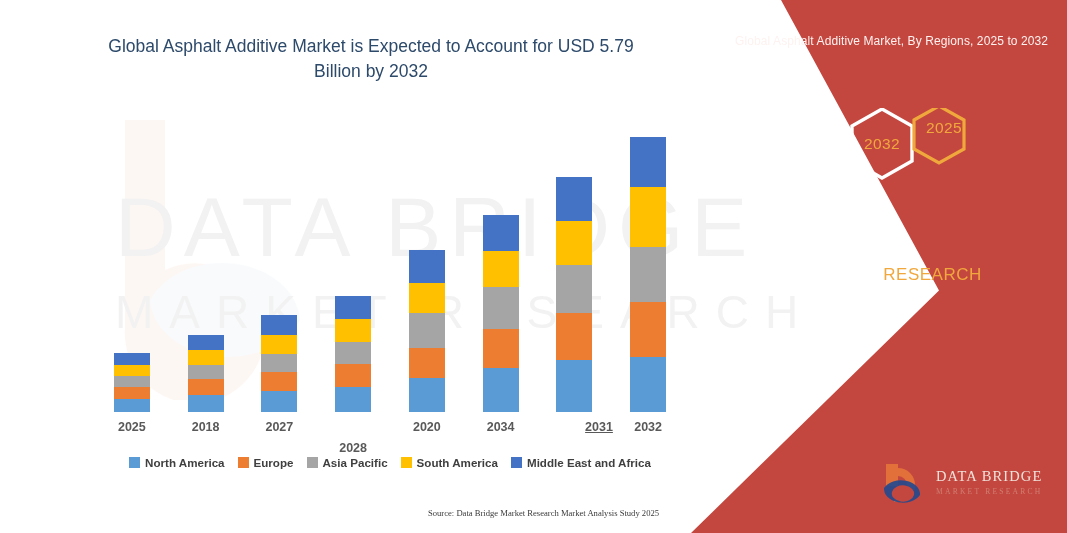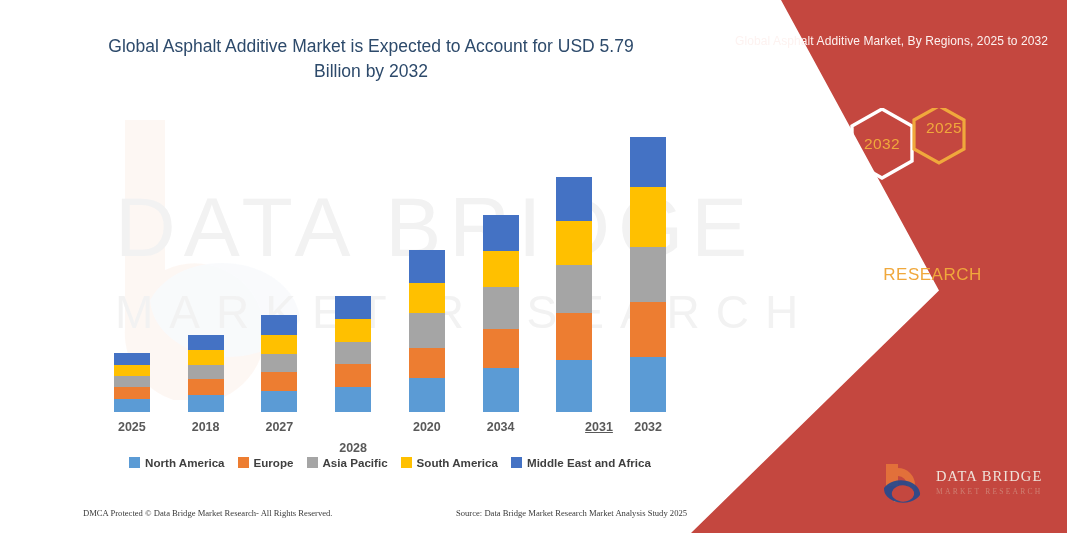--- a/index.html
+++ b/index.html
@@ -84,21 +84,21 @@
     display:flex; justify-content:center; align-items:flex-start; gap:13px;
     flex-wrap:nowrap;
   }
   .lg-item{ display:flex; align-items:center; gap:5px; }
   .lg-sw{ width:11px; height:11px; flex:0 0 auto; }
   .lg-tx{ font-size:11.6px; font-weight:bold; color:#3f3f3f; white-space:nowrap; }
 
   .footer{ position:absolute; z-index:3; top:508px; height:16px;
     font-family:"Liberation Serif", serif; font-size:8.6px; color:#3a3a3a; white-space:nowrap; }
   .f-left{ left:83px; }
-  .f-right{ left:428px;margin-left:28px; }
+  .f-right{ left:428px; }
 </style>
 </head>
 <body>
 
 <div id="stage">
 
   <div class="wm wm-b">
     <svg viewBox="0 0 240 290" width="240" height="290">
       <path d="M30 10 h40 v150 a70 70 0 1 1 -40 58 z" fill="#fdf1ea"></path>
       <path d="M55 190 a78 60 0 0 1 150 20 a78 60 0 0 1 -150 -20 z" fill="#f3f6fb" opacity=".9"></path>
@@ -195,21 +195,20 @@
       <div class="lg-item">
         <span class="lg-sw" style="background: rgb(255, 192, 0);"></span>
         <span class="lg-tx">South America</span>
       </div>
       <div class="lg-item">
         <span class="lg-sw" style="background: rgb(68, 114, 196);"></span>
         <span class="lg-tx">Middle East and Africa</span>
       </div>
     </div>
 
-  <div class="footer f-left">DMCA Protected © Data Bridge Market Research-  All Rights Reserved.</div>
   <div class="footer f-right">Source: Data Bridge Market Research  Market Analysis Study 2025</div>
 
   <div class="red-panel"></div>
   <div class="red-title">Global Asphalt Additive Market, By Regions, 2025 to 2032</div>
 
   <div class="hexwrap">
     <svg viewBox="0 0 190 100" width="190" height="100">
       <polygon points="30,18 60,1 90,18 90,53 60,70 30,53" fill="none" stroke="#ffffff" stroke-width="3.4"></polygon>
       <polygon points="92,12 117,-2 142,12 142,41 117,55 92,41" fill="none" stroke="#f0a83c" stroke-width="3.2"></polygon>
     </svg>

